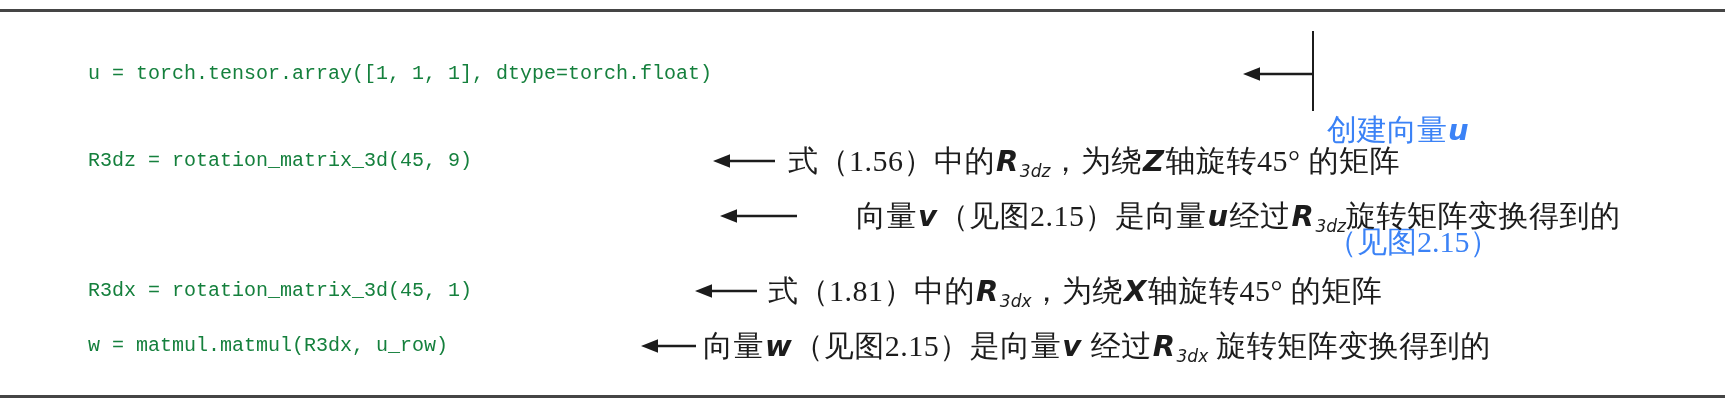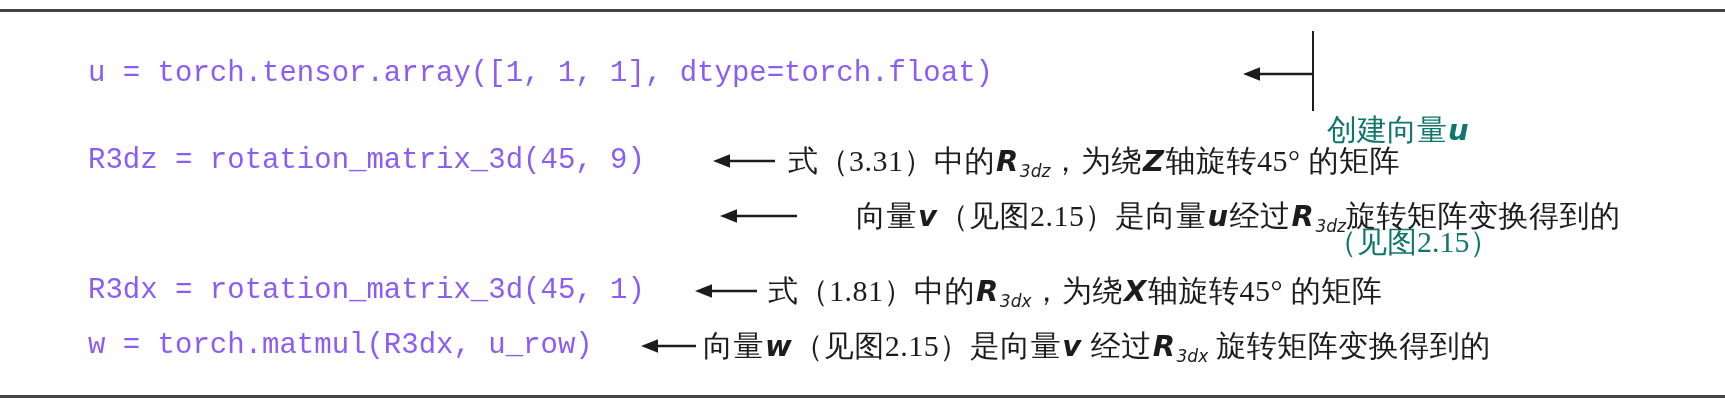--- a/index.html
+++ b/index.html
@@ -24,22 +24,22 @@
   }
   .hr.top { top: 9px; }
   .hr.bottom { top: 395px; }
 
   .code {
     position: absolute;
     left: 88px;
     height: 36px;
     line-height: 36px;
     font-family: "Liberation Mono", monospace;
-    font-size: 29px;
-    color: #8b5cf6;
+    font-size: 20px;
+    color: #15803d;
     white-space: pre;
     letter-spacing: 0px;
   }
 
   .arrow { position: absolute; }
 
   .ann {
     position: absolute;
     height: 40px;
     line-height: 40px;
@@ -73,36 +73,36 @@
     width: 2px;
     height: 80px;
     background: #1c1c1c;
   }
   .ann1-text {
     position: absolute;
     left: 15px;
     top: 6px;
     font-size: 30px;
     line-height: 37px;
-    color: #0f766e;
+    color: #3b82f6;
     white-space: pre;
   }
 </style>
 </head>
 <body>
 
 <div class="panel">
 
   <div class="hr top"></div>
   <div class="hr bottom"></div>
 
   <div class="code" style="top:56px">u = torch.tensor.array([1, 1, 1], dtype=torch.float)</div>
   <div class="code" style="top:143px">R3dz = rotation_matrix_3d(45, 9)</div>
   <div class="code" style="top:273px">R3dx = rotation_matrix_3d(45, 1)</div>
-  <div class="code" style="top:328px">w = torch.matmul(R3dx, u_row)</div>
+  <div class="code" style="top:328px">w = matmul.matmul(R3dx, u_row)</div>
 
   <svg class="arrow" style="left:1243px; top:66px" width="70" height="16" viewBox="0 0 70 16">
     <line x1="13" y1="8" x2="70" y2="8" stroke="#1c1c1c" stroke-width="2.6"></line>
     <polygon points="0,8 17,1.2 17,14.8" fill="#1c1c1c"></polygon>
   </svg>
   <svg class="arrow" style="left:713px; top:153px" width="62" height="16" viewBox="0 0 62 16">
     <line x1="13" y1="8" x2="62" y2="8" stroke="#1c1c1c" stroke-width="2.6"></line>
     <polygon points="0,8 17,1.2 17,14.8" fill="#1c1c1c"></polygon>
   </svg>
   <svg class="arrow" style="left:720px; top:208px" width="77" height="16" viewBox="0 0 77 16">
@@ -119,21 +119,21 @@
   </svg>
 
   <div class="ann1-group">
     <div class="vbar"></div>
     <div class="ann1-text">
       <div><span>创建向量</span><span class="var">u</span></div>
       <div><span>（见图2.15）</span></div>
     </div>
   </div>
 
-  <div class="ann" style="left:788px; top:141px"><span>式（3.31）中的</span><span class="var">R</span><span class="sub">3dz</span><span>，为绕</span><span class="var">Z</span><span>轴旋转45° 的矩阵</span></div>
+  <div class="ann" style="left:788px; top:141px"><span>式（1.56）中的</span><span class="var">R</span><span class="sub">3dz</span><span>，为绕</span><span class="var">Z</span><span>轴旋转45° 的矩阵</span></div>
 
   <div class="ann" style="left:856px; top:196px"><span>向量</span><span class="var">v</span><span>（见图2.15）是向量</span><span class="var">u</span><span>经过</span><span class="var">R</span><span class="sub">3dz</span><span>旋转矩阵变换得到的</span></div>
 
   <div class="ann" style="left:768px; top:271px"><span>式（1.81）中的</span><span class="var">R</span><span class="sub">3dx</span><span>，为绕</span><span class="var">X</span><span>轴旋转45° 的矩阵</span></div>
 
   <div class="ann" style="left:703px; top:326px"><span>向量</span><span class="var">w</span><span>（见图2.15）是向量</span><span class="var">v</span><span> 经过</span><span class="var">R</span><span class="sub">3dx</span><span> 旋转矩阵变换得到的</span></div>
 
 </div>
 
 </body></html>

